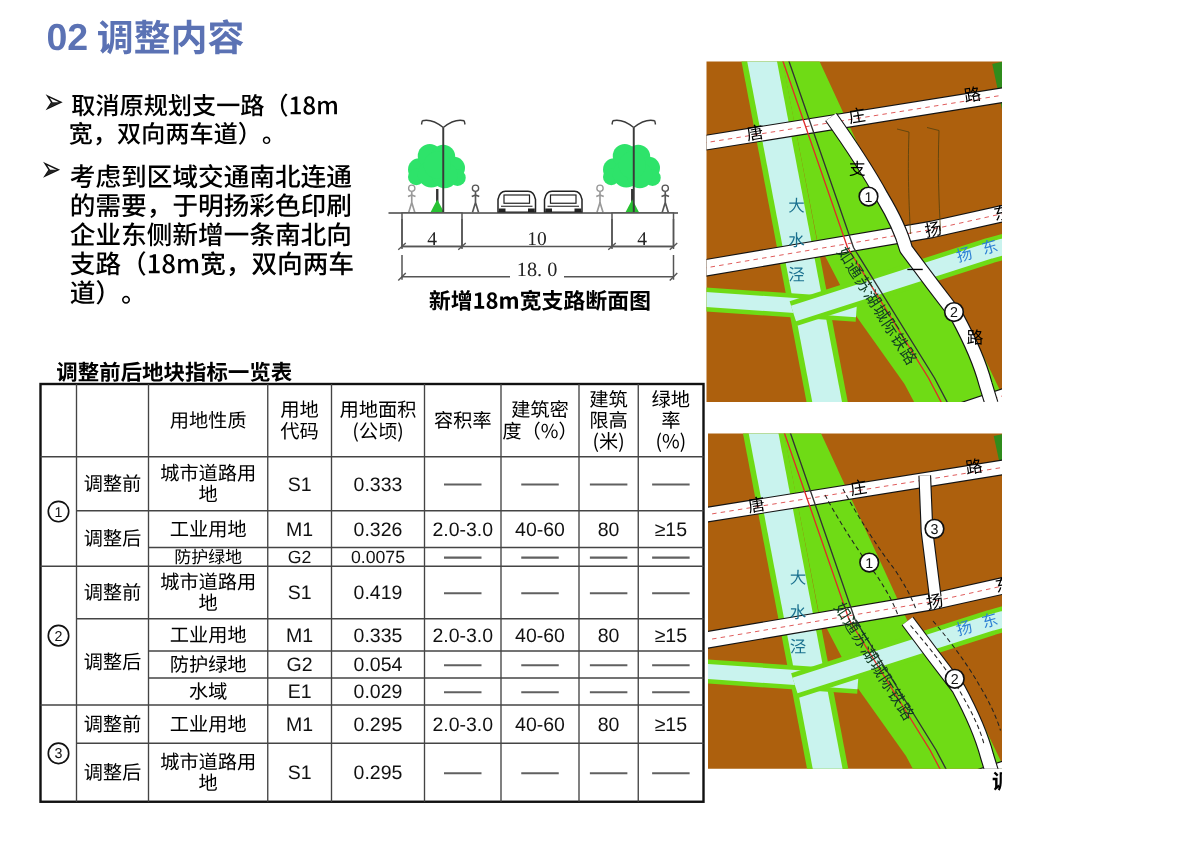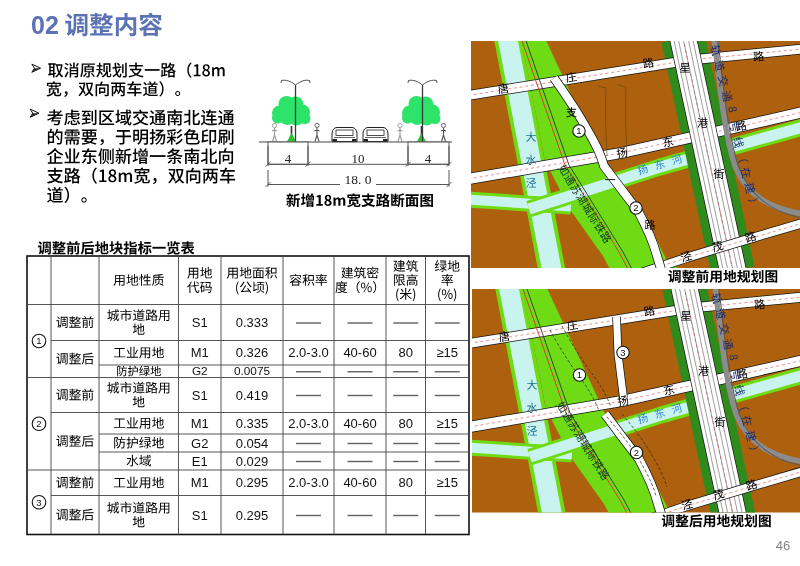--- a/index.html
+++ b/index.html
@@ -1,12 +1,12 @@
 <!DOCTYPE html>
-<html><head><meta charset="utf-8"><title>p46</title><style>html,body{margin:0;padding:0;background:#fff}#page{position:relative;width:800px;height:566px;overflow:hidden;background:#fff}svg{display:block}</style></head><body>
+<html><head><meta charset="utf-8"><title>p46</title><style>html,body{margin:0;padding:0;background:#fff}#page{position:relative;width:668px;height:566px;overflow:hidden;background:#fff}svg{display:block}</style></head><body>
 <div id="page">
     <svg width="800" height="566" viewBox="0 0 800 566">
       <defs>
         <clipPath id="clipm1">
           <rect x="471" y="41" width="329" height="227"></rect>
         </clipPath>
         <clipPath id="clipm2">
           <rect x="472" y="289" width="328" height="223.5"></rect>
         </clipPath>
       </defs>

